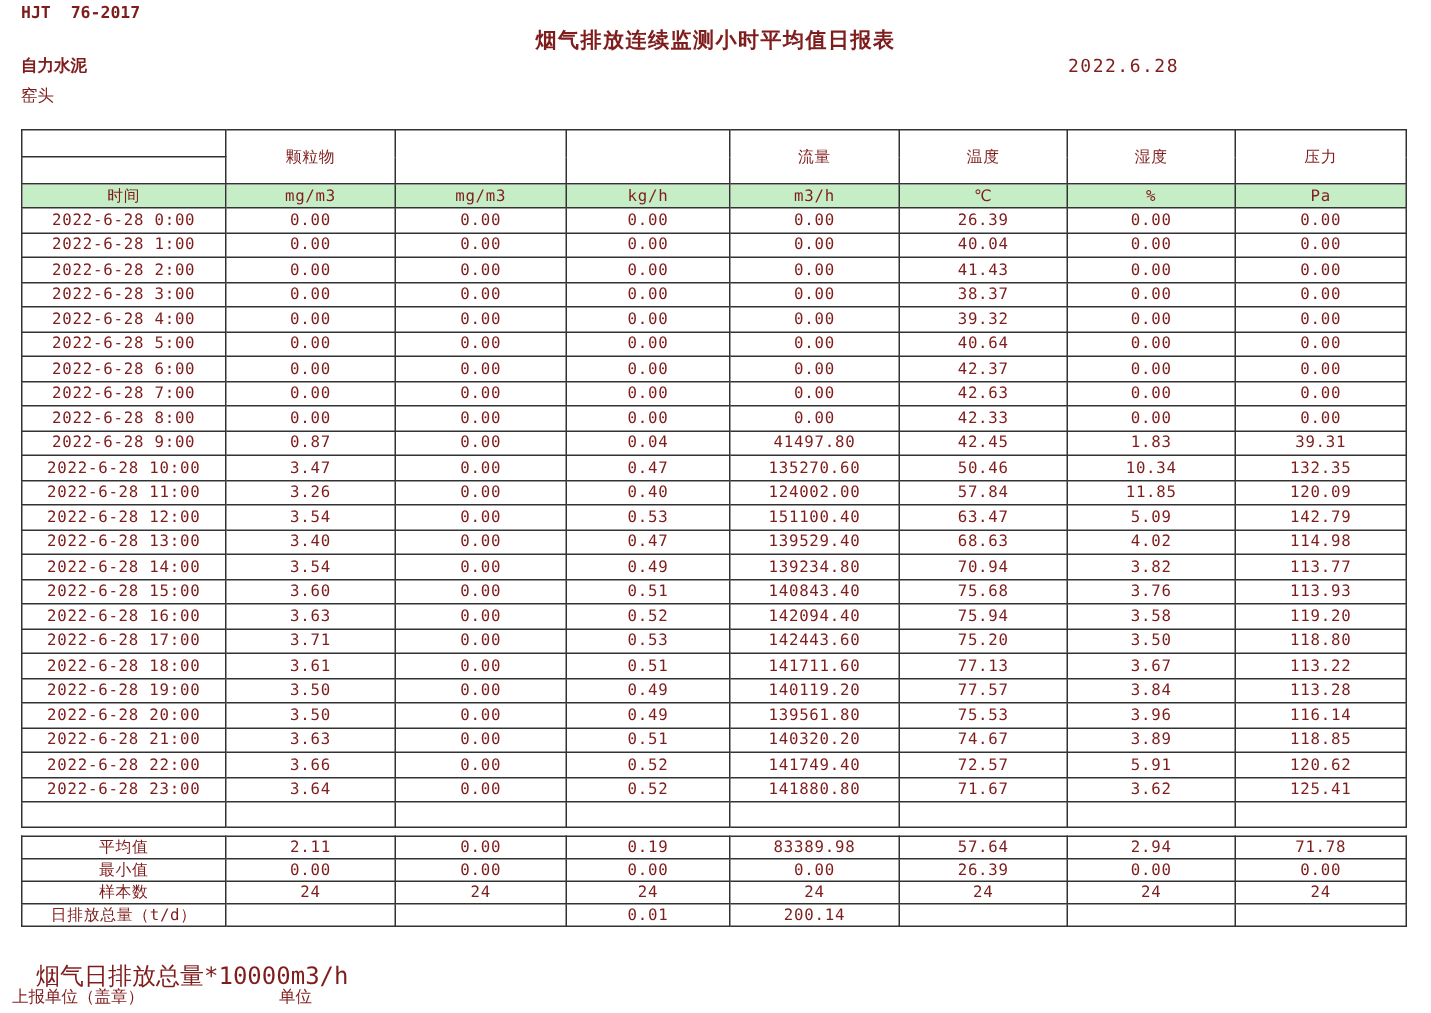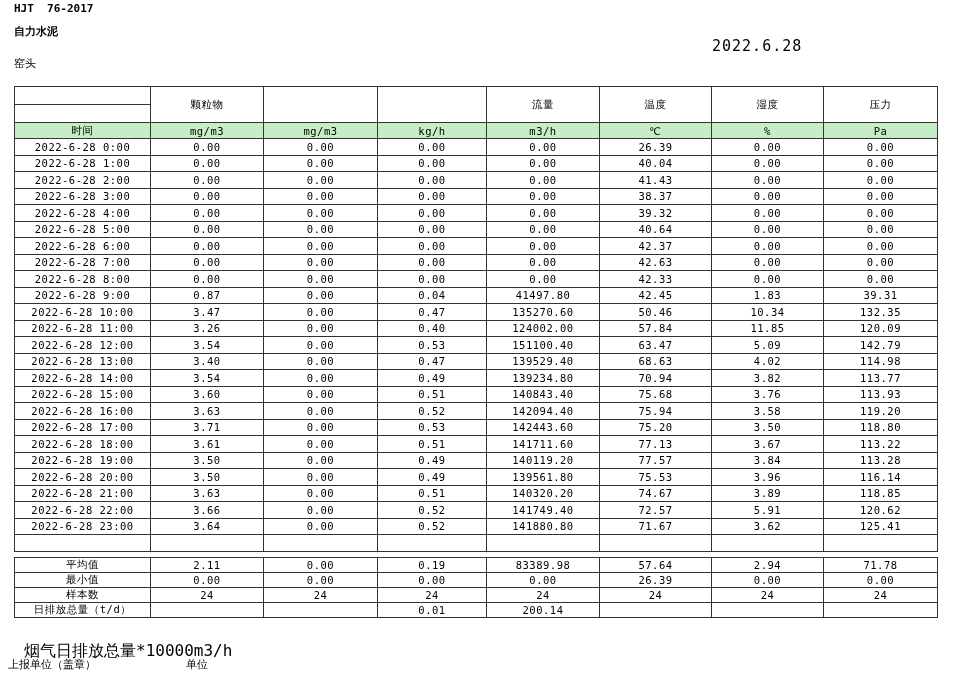--- a/index.html
+++ b/index.html
@@ -1,24 +1,24 @@
 <!DOCTYPE html>
 <html style="--hdr-green: #c6eec6;"><head>
 <meta charset="utf-8">
 <style>
   html,body { margin:0; padding:0; background:#fff; }
   .page {
     position:relative; width:954px; height:675px; background:#fff;
-    font-family:"DejaVu Sans Mono","DejaVu Sans",sans-serif; color:#000000;
+    font-family:"DejaVu Sans Mono","DejaVu Sans",sans-serif; color:#7f1d1d;
     overflow:hidden;
   }
   .std      { position:absolute; top:2px;  left:14px; font-size:11px; font-weight:bold; white-space:pre; }
   .title    { position:absolute; top:18px; left:0; width:100%; text-align:center; font-size:14px; font-weight:bold; letter-spacing:1px; }
-  .date     { position:absolute; top:37px; left:712px; font-size:15px; letter-spacing:1px; }
-  .company  { position:absolute; top:24px; left:14px; font-size:11px; font-weight:bold; }
+  .date     { position:absolute; top:37px; left:712px; font-size:12px; letter-spacing:1px; }
+  .company  { position:absolute; top:36px; left:14px; font-size:11px; font-weight:bold; }
   .location { position:absolute; top:56px; left:14px; font-size:11px; font-weight:normal; }
 
   table { border-collapse:collapse; table-layout:fixed; position:absolute; left:14px; }
   table.main    { top:86px; }
   table.summary { top:557px; }
   td {
     border:1px solid #333; text-align:center; vertical-align:middle;
     font-size:10.5px; padding:0; overflow:hidden; white-space:nowrap; letter-spacing:0.5px;
   }
   .main thead tr.h td { height:17px; }
@@ -29,20 +29,21 @@
   .foot-note   { position:absolute; top:641px; left:8px;  font-size:16px;margin-left:16px; }
   .foot-report { position:absolute; top:657px; left:8px;  font-size:11px; }
   .foot-unit   { position:absolute; top:657px; left:186px; font-size:11px; }
 </style>
 </head>
 <body>
 
 <div class="page">
 
   <div class="std">HJT  76-2017</div>
+  <div class="title">烟气排放连续监测小时平均值日报表</div>
   <div class="date">2022.6.28</div>
   <div class="company">自力水泥</div>
   <div class="location">窑头</div>
 
   <table class="main">
     <colgroup>
       <col style="width:136px">
         <col style="width:113px">
         <col style="width:114px">
         <col style="width:109px">

